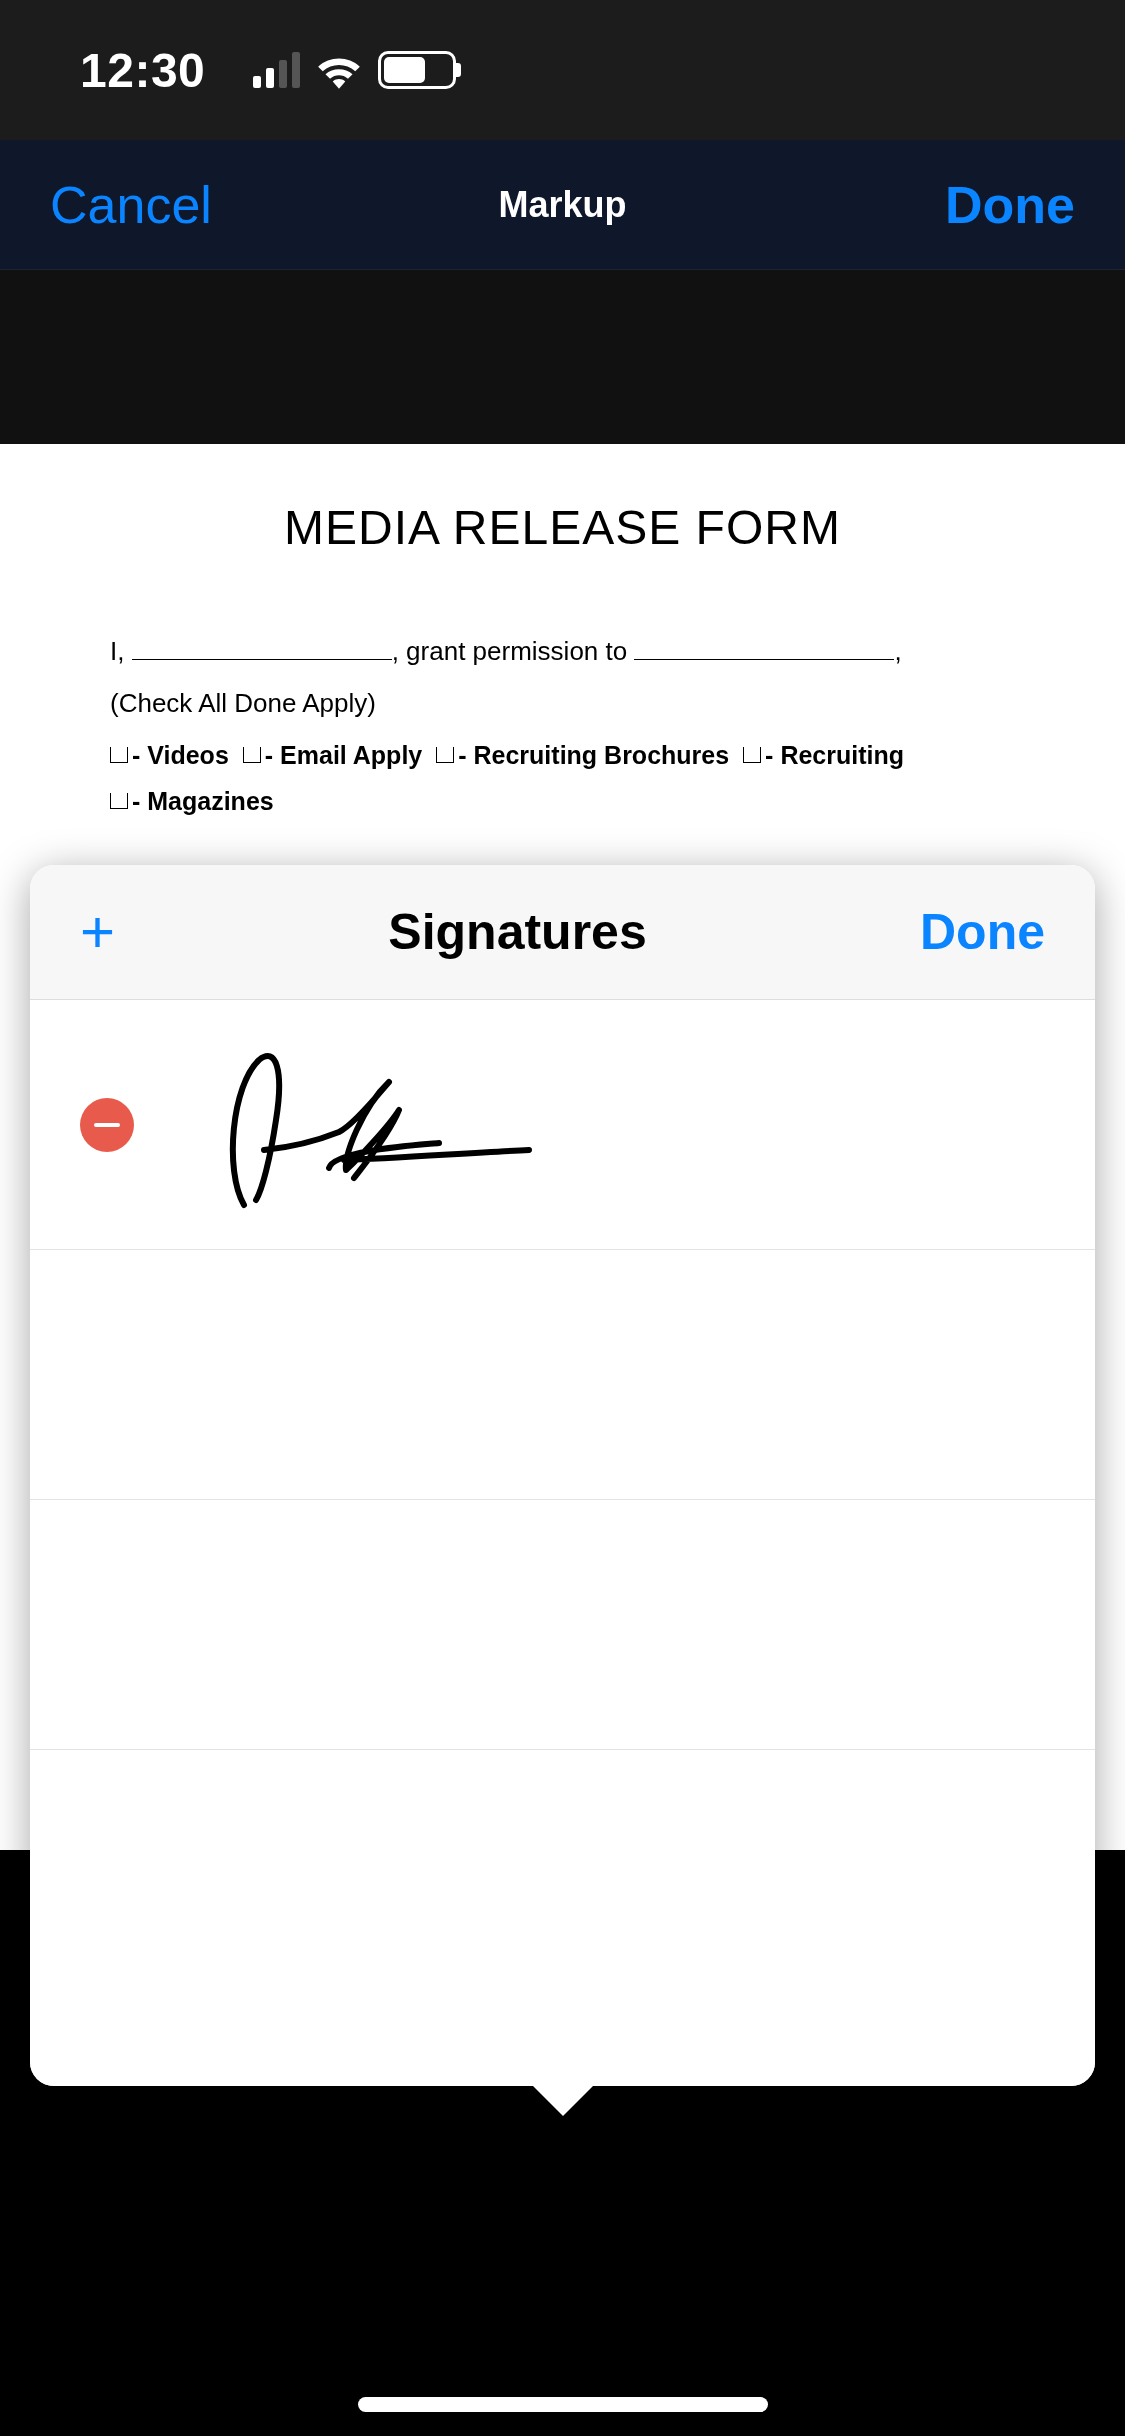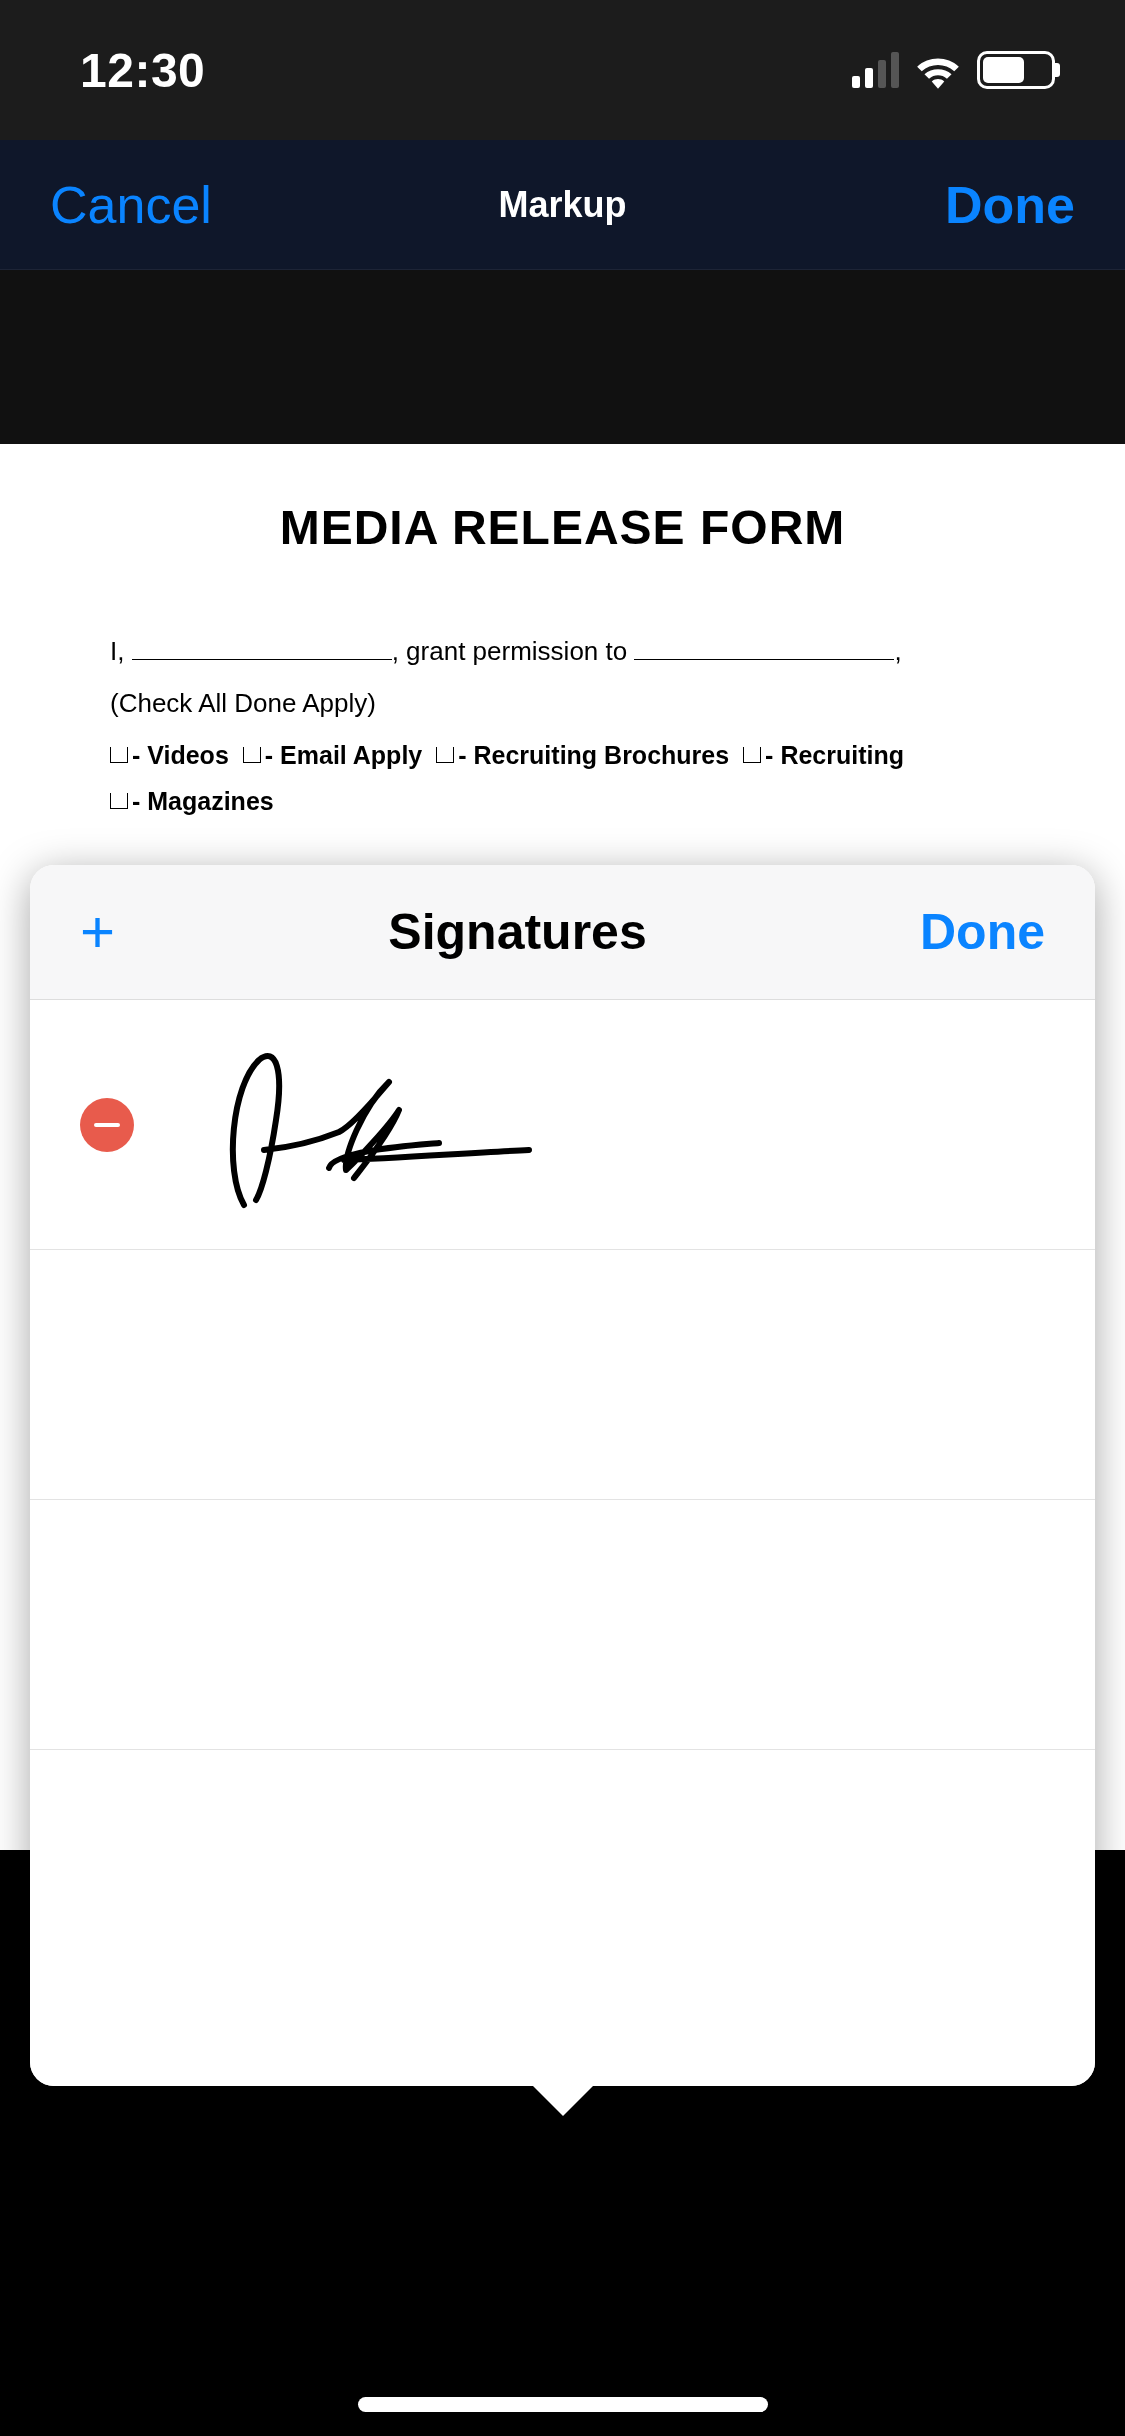--- a/index.html
+++ b/index.html
@@ -14,21 +14,20 @@
       font-family: -apple-system, "Helvetica Neue", Helvetica, Arial, sans-serif;
       overflow: hidden;
       position: relative;
     }
 
     
     .status-bar {
       height: 140px;
       display: flex;
       align-items: center;
-      justify-content: space-between;
       padding: 0 70px 0 80px;
       color: #fff;
       background: #1c1c1c;
       gap: 48px;
     }
     .status-time {
       font-size: 48px;
       font-weight: 600;
       letter-spacing: 0.5px;
     }
@@ -133,21 +132,21 @@
       top:180px;
       left:0;
       right:0;
       bottom:0;
       background:#fff;
       padding: 50px 110px 0;
     }
     .doc-title {
       text-align:center;
       font-size:48px;
-      font-weight:700;
+      font-weight:400;
       letter-spacing:1px;
       margin-bottom:80px;
       font-family: Arial, sans-serif;
     }
     .doc-body {
       font-size:26px;
       line-height:1.3;
       font-family: Arial, sans-serif;
       color:#000;
     }

